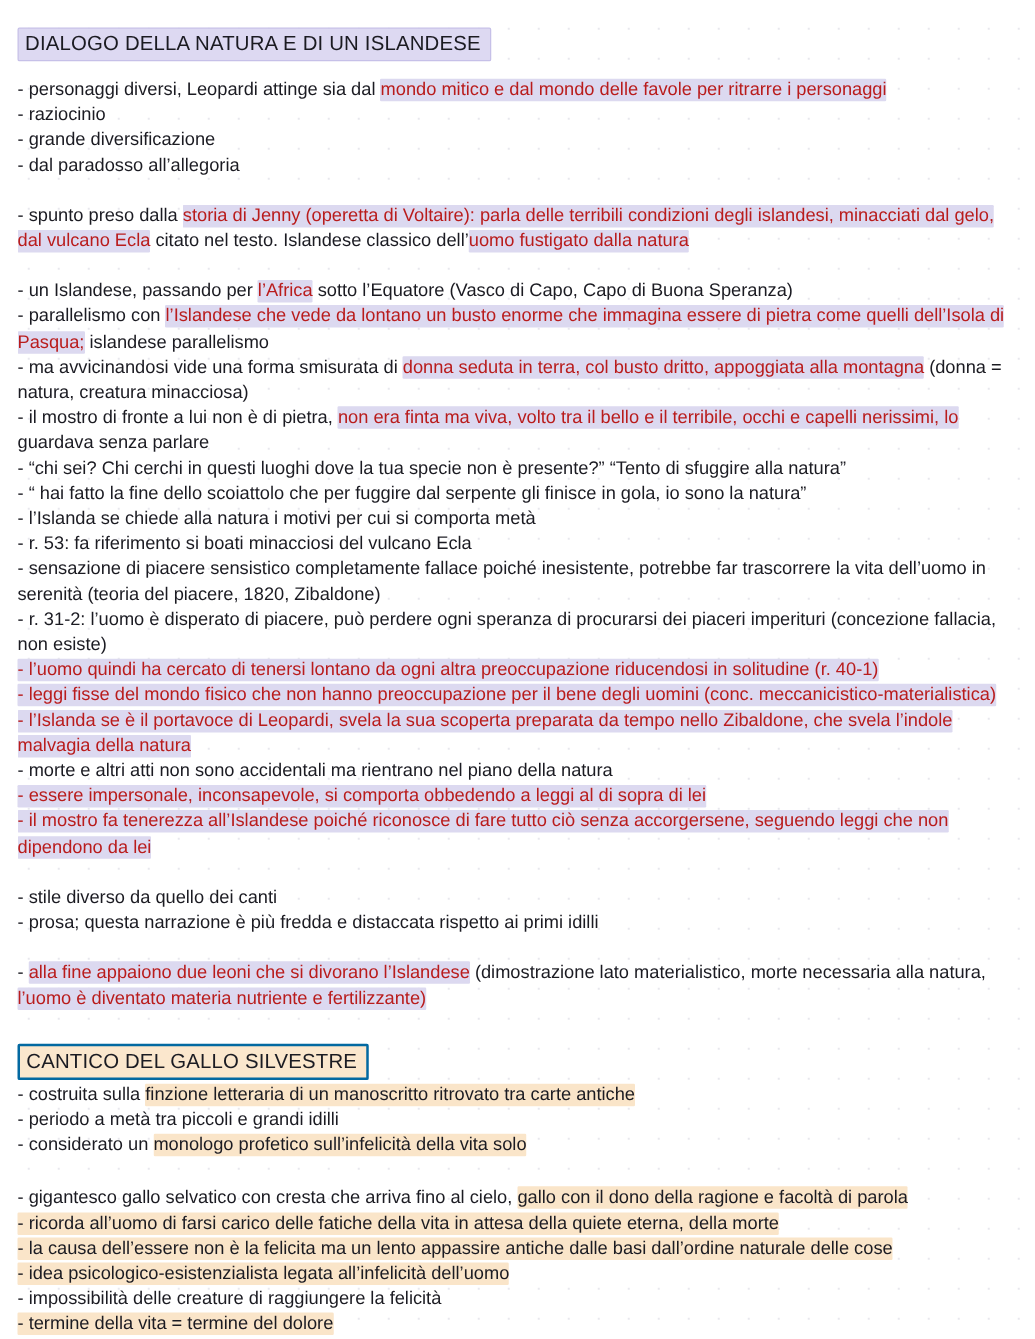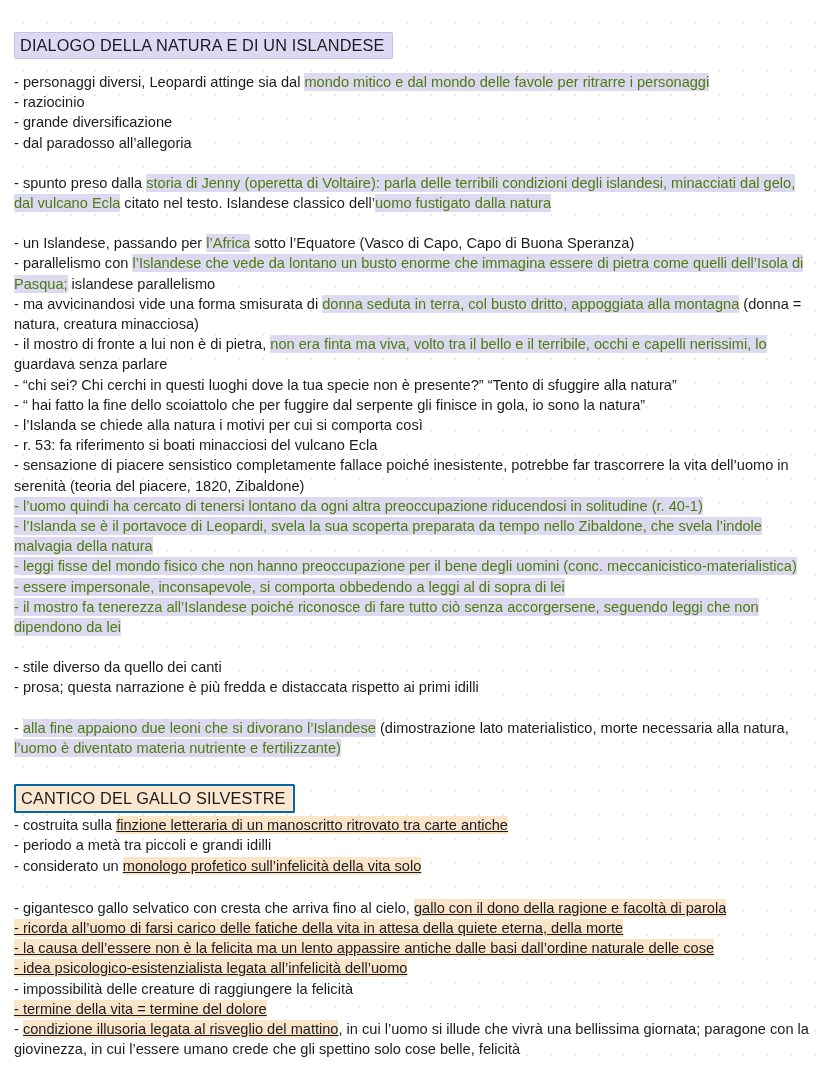--- a/index.html
+++ b/index.html
@@ -17,21 +17,21 @@
     font-family: "Liberation Sans", sans-serif;
     font-size: 14.6px;
     line-height: 20.2px;
     color: #1b1b22;
     overflow: hidden;
   }
   .page {
     position: relative;
     width: 828px;
     height: 1071px;
-    padding: 32px 14px 0 14px;
+    padding: 22px 14px 0 14px;
   }
   .section-title {
     display: inline-block;
     font-size: 16.3px;
     line-height: 22px;
     letter-spacing: 0.15px;
     padding: 1px 7px 2px 5px;
     margin: 0 0 2px 0;
     white-space: nowrap;
   }
@@ -49,33 +49,32 @@
     margin: 0;
     padding: 0;
     white-space: normal;
   }
   .gap-sm { height: 11px; }
   .gap-md { height: 20px; }
   .gap-lg { height: 22px; }
   .gap-xl { height: 26px; }
   mark.hp {
     background-color: #dcd9f0;
-    color: #4d7c0f;
+    color: #b91c1c;
     padding: 1px 0 1px 0;
     border-radius: 1px;
     box-decoration-break: clone;
     -webkit-box-decoration-break: clone;
   }
   mark.ho {
     background-color: #fae5c9;
     color: #1b1b22;
     padding: 1px 0 1px 0;
     border-radius: 1px;
     box-decoration-break: clone;
-    text-decoration: underline;
     -webkit-box-decoration-break: clone;
   }
   .block { margin: 0; }
 </style>
 </head>
 <body>
 
 <div class="page">
   <div id="content"><div class="section-title title-purple">DIALOGO DELLA NATURA E DI UN ISLANDESE</div><div>
         <div class="gap-sm"></div>
@@ -90,26 +89,28 @@
           <div class="line"><span>- spunto preso dalla </span><mark class="hp">storia di Jenny (operetta di Voltaire): parla delle terribili condizioni degli islandesi, minacciati dal gelo, dal vulcano Ecla</mark><span> citato nel testo. Islandese classico dell’</span><mark class="hp">uomo fustigato dalla natura</mark></div>
         </div>
         <div class="gap-md"></div>
         <div class="block">
           <div class="line"><span>- un Islandese, passando per </span><mark class="hp">l’Africa</mark><span> sotto l’Equatore (Vasco di Capo, Capo di Buona Speranza)</span></div>
           <div class="line"><span>- parallelismo con </span><mark class="hp">l’Islandese che vede da lontano un busto enorme che immagina essere di pietra come quelli dell’Isola di Pasqua;</mark><span> islandese parallelismo</span></div>
           <div class="line"><span>- ma avvicinandosi vide una forma smisurata di </span><mark class="hp">donna seduta in terra, col busto dritto, appoggiata alla montagna</mark><span> (donna = natura, creatura minacciosa)</span></div>
           <div class="line"><span>- il mostro di fronte a lui non è di pietra, </span><mark class="hp">non era finta ma viva, volto tra il bello e il terribile, occhi e capelli nerissimi, lo</mark><span> guardava senza parlare</span></div>
           <div class="line"><span>- “chi sei? Chi cerchi in questi luoghi dove la tua specie non è presente?” “Tento di sfuggire alla natura”</span></div>
           <div class="line"><span>- “ hai fatto la fine dello scoiattolo che per fuggire dal serpente gli finisce in gola, io sono la natura”</span></div>
-          <div class="line"><span>- l’Islanda se chiede alla natura i motivi per cui si comporta così</span></div>
+          <div class="line"><span>- l’Islanda se chiede alla natura i motivi per cui si comporta metà</span></div>
           <div class="line"><span>- r. 53: fa riferimento si boati minacciosi del vulcano Ecla</span></div>
           <div class="line"><span>- sensazione di piacere sensistico completamente fallace poiché inesistente, potrebbe far trascorrere la vita dell’uomo in serenità (teoria del piacere, 1820, Zibaldone)</span></div>
+          <div class="line"><span>- r. 31-2: l’uomo è disperato di piacere, può perdere ogni speranza di procurarsi dei piaceri imperituri (concezione fallacia, non esiste)</span></div>
           <div class="line"><mark class="hp">- l’uomo quindi ha cercato di tenersi lontano da ogni altra preoccupazione riducendosi in solitudine (r. 40-1)</mark></div>
+          <div class="line"><mark class="hp">- leggi fisse del mondo fisico che non hanno preoccupazione per il bene degli uomini (conc. meccanicistico-materialistica)</mark></div>
           <div class="line"><mark class="hp">- l’Islanda se è il portavoce di Leopardi, svela la sua scoperta preparata da tempo nello Zibaldone, che svela l’indole malvagia della natura</mark></div>
-          <div class="line"><mark class="hp">- leggi fisse del mondo fisico che non hanno preoccupazione per il bene degli uomini (conc. meccanicistico-materialistica)</mark></div>
+          <div class="line"><span>- morte e altri atti non sono accidentali ma rientrano nel piano della natura</span></div>
           <div class="line"><mark class="hp">- essere impersonale, inconsapevole, si comporta obbedendo a leggi al di sopra di lei</mark></div>
           <div class="line"><mark class="hp">- il mostro fa tenerezza all’Islandese poiché riconosce di fare tutto ciò senza accorgersene, seguendo leggi che non dipendono da lei</mark></div>
         </div>
         <div class="gap-md"></div>
         <div class="block">
           <div class="line"><span>- stile diverso da quello dei canti</span></div>
           <div class="line"><span>- prosa; questa narrazione è più fredda e distaccata rispetto ai primi idilli</span></div>
         </div>
         <div class="gap-md"></div>
         <div class="block">

